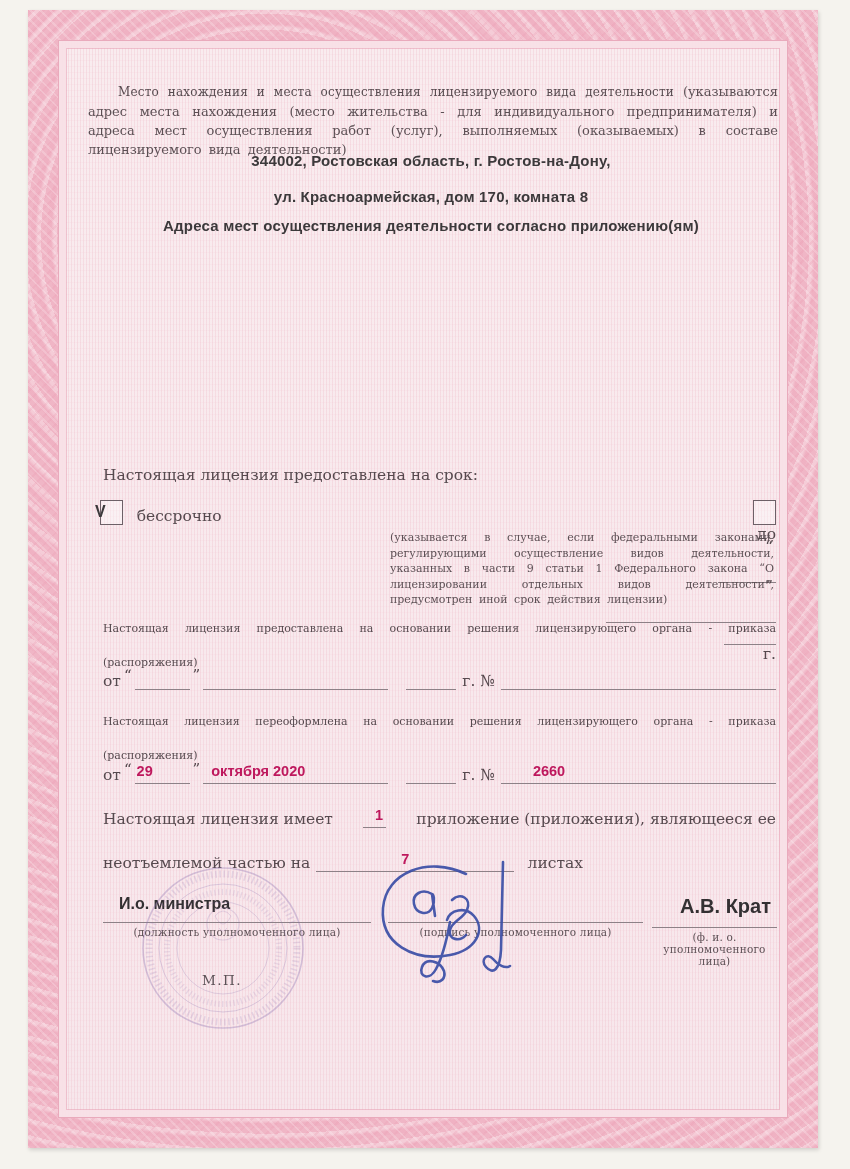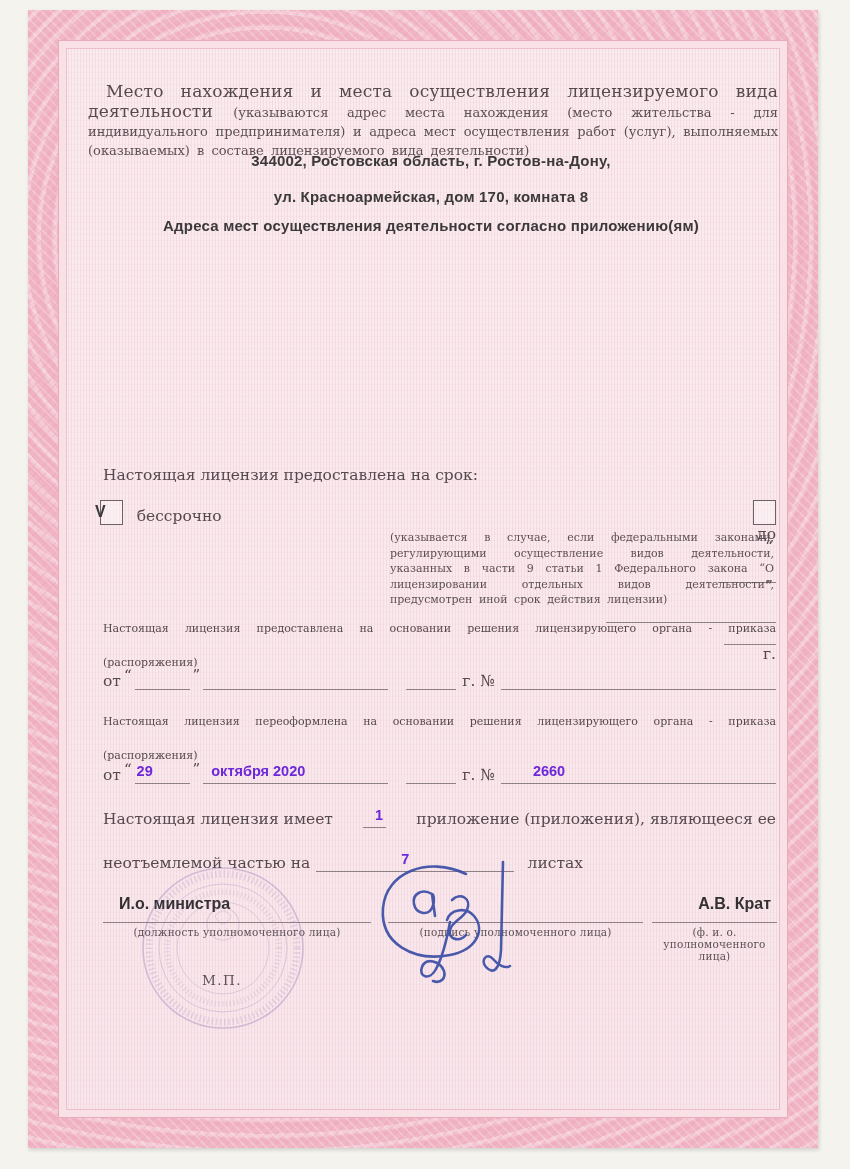--- a/index.html
+++ b/index.html
@@ -27,40 +27,40 @@
       linear-gradient(180deg,#f9ecef 0%,#f8e9ed 60%,#f7e7ec 100%);
     border:1px solid #e9aabc;
     box-shadow:inset 0 0 0 7px rgba(249,230,235,.85), inset 0 0 0 8px rgba(232,160,181,.55);
   }
   
   .t-serif{color:#56494e;}
   .t-bold{font-family:"Liberation Sans", sans-serif;font-weight:bold;color:#3c393b;}
   .abs{position:absolute;}
   .just{text-align:justify;word-spacing:3px;}
   .intro{left:88px;top:82px;width:690px;font-size:13px;line-height:19px;color:#5c4f54;text-indent:18px;}
-  .intro .lead{font-size:17px;letter-spacing:.2px;}
+  .intro .lead{font-size:12px;letter-spacing:.2px;padding-left:12px;}
   .addr{left:85px;width:692px;text-align:center;font-size:15px;letter-spacing:.2px;}
   .sec-title{left:103px;top:466px;font-size:15.5px;}
   .para{left:103px;top:0;width:673px;font-size:11px;line-height:34px;}
   .small-note{font-size:11px;line-height:15.5px;color:#5c4f54;}
   
   .frow{display:flex;align-items:flex-end;font-size:15.5px;color:#56494e;}
   .ul{border-bottom:1px solid #8d8187;display:inline-flex;align-items:flex-end;height:22px;box-sizing:border-box;}
-  .ul .val{font-family:"Liberation Sans", sans-serif;font-weight:bold;color:#6d28d9;font-size:14.5px;transform:translateY(-4px);}
+  .ul .val{font-family:"Liberation Sans", sans-serif;font-weight:bold;color:#be185d;font-size:14.5px;transform:translateY(-4px);}
   .q{font-size:15px;padding:0 3px;transform:translateY(-6px);}
   .gap{display:inline-block;}
   
   .cbx{width:23px;height:25px;border:1.3px solid #6d6067;background:rgba(255,255,255,.35);display:inline-block;box-sizing:border-box;}
   .vmark{font-family:"Liberation Sans", sans-serif;font-weight:bold;font-size:16px;color:#3c393b;margin-right:-6px;transform:translateY(-4px);}
   
   .sig-col{position:absolute;text-align:center;}
   .sig-line{border-bottom:1px solid #8d8187;height:0;margin-top:2px;}
   .cap{font-size:10.5px;color:#5c4f54;margin-top:3px;letter-spacing:.2px;}
   .pos-label{font-family:"Liberation Sans", sans-serif;font-weight:bold;font-size:16px;color:#333032;text-align:left;padding-left:16px;}
-  .name-label{font-family:"Liberation Sans", sans-serif;font-weight:bold;font-size:16px;color:#333032;text-align:right;padding-right:6px;}
+  .name-label{font-family:"Liberation Sans", sans-serif;font-weight:bold;font-size:20px;color:#333032;text-align:right;padding-right:6px;}
   .mp{font-size:13.5px;color:#5c5257;letter-spacing:1.5px;}
   .stamp-svg{filter:blur(.5px);opacity:.85;}
   .sig-svg{opacity:.92;}
 </style>
 </head>
 <body>
 
 <div class="doc">
   <div class="doc-inner"></div>
 </div>

